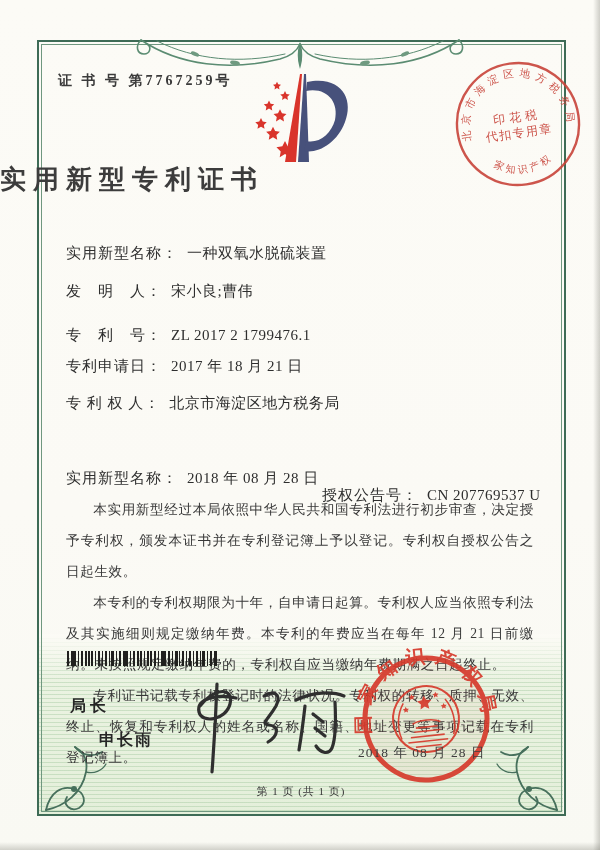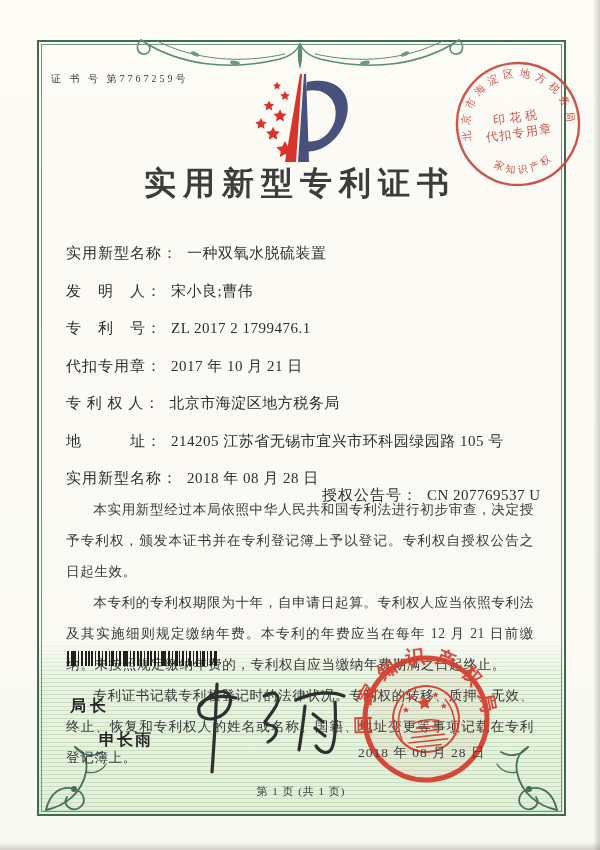--- a/index.html
+++ b/index.html
@@ -34,26 +34,26 @@
   }
   .frame::before{
     content:"";position:absolute;inset:2px;
     border:1px solid #6f977f;
   }
   .garland{left:50%;top:36px;transform:translateX(-50%);}
   .corner-left{left:40px;top:744px;}
   .corner-right{right:37px;top:744px;transform:scaleX(-1);}
 
   .cert-no{
-    left:51px;top:72px;font-size:10px;color:#3b3b3b;letter-spacing:3px;
+    left:58px;top:72px;font-size:14px;color:#3b3b3b;letter-spacing:3px;font-weight:bold;
   }
   .logo{left:247px;top:70px;}
   .title{
-    left:0;right:0;top:162px;text-align:center;
-    font-size:32px;font-weight:600;color:#3c3c3c;letter-spacing:7px;
+    left:0;right:0;top:162px;
+    font-size:26px;font-weight:600;color:#3c3c3c;letter-spacing:7px;
   }
   .field{left:66px;font-size:15px;color:#2e2e2e;white-space:nowrap;}
   .field .lbl{letter-spacing:1px;}
   .field .val{margin-left:9px;letter-spacing:.5px;}
   .grant-no{left:322px;}
   .body-text{
     left:66px;top:494px;width:468px;
     font-size:13.6px;line-height:31px;color:#383838;
     text-align:justify;letter-spacing:.6px;
   }
@@ -147,31 +147,28 @@
   </svg>
 
   <div class="abs title">实用新型专利证书</div>
 
   <div class="abs field" style="top:244px">
     <span class="lbl">实用新型名称：</span><span class="val">一种双氧水脱硫装置</span>
   </div>
   <div class="abs field" style="top:282px">
     <span class="lbl">发　明　人：</span><span class="val">宋小良;曹伟</span>
   </div>
-  <div class="abs field" style="top:319px">
+  <div class="abs field" style="top:326px">
     <span class="lbl">专　利　号：</span><span class="val">ZL 2017 2 1799476.1</span>
   </div>
   <div class="abs field" style="top:357px">
-    <span class="lbl">代扣专用章：</span><span class="val">2017 年 10 月 21 日</span>
+    <span class="lbl">专利申请日：</span><span class="val">2017 年 18 月 21 日</span>
   </div>
   <div class="abs field" style="top:394px">
     <span class="lbl">专 利 权 人：</span><span class="val">北京市海淀区地方税务局</span>
-  </div>
-  <div class="abs field" style="top:432px">
-    <span class="lbl">地　　　址：</span><span class="val">214205 江苏省无锡市宜兴市环科园绿园路 105 号</span>
   </div>
   <div class="abs field" style="top:469px">
     <span class="lbl">实用新型名称：</span><span class="val">2018 年 08 月 28 日</span>
   </div>
   <div class="abs field grant-no" style="top:486px">
     <span class="lbl">授权公告号：</span><span class="val">CN 207769537 U</span>
   </div>
 
   <div class="abs body-text">
     <p>本实用新型经过本局依照中华人民共和国专利法进行初步审查，决定授予专利权，颁发本证书并在专利登记簿上予以登记。专利权自授权公告之日起生效。</p>

